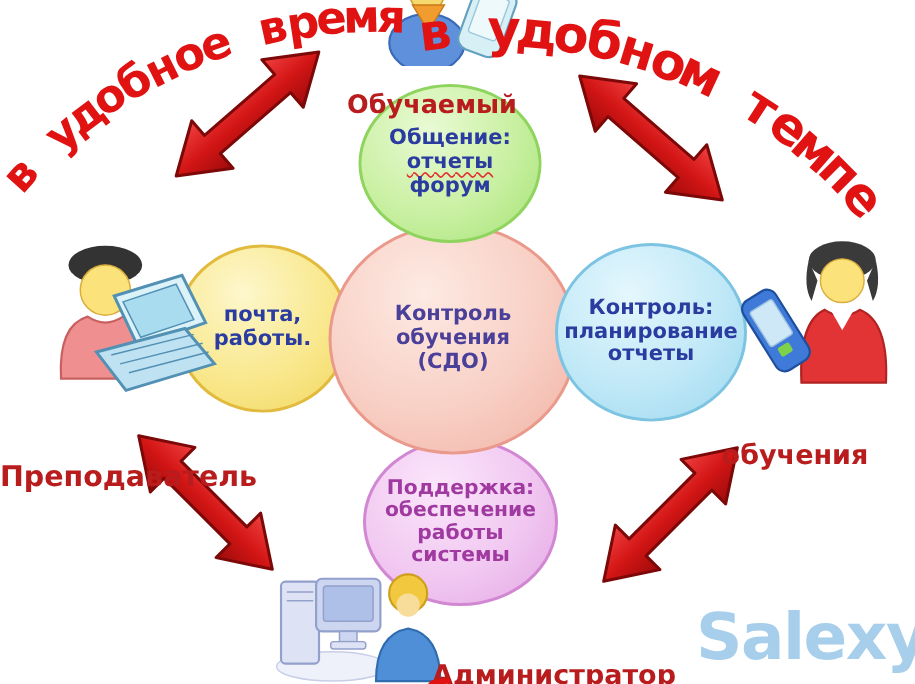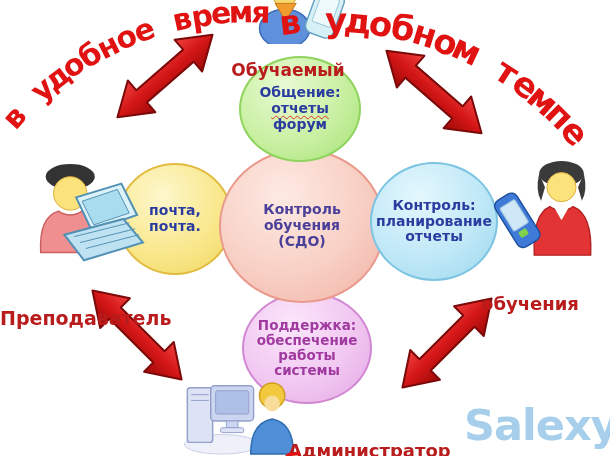--- a/index.html
+++ b/index.html
@@ -117,21 +117,21 @@
     <div>(СДО)</div>
   </div>
 
   <div class="ball ball-top">
     <div>Общение:</div>
     <div class="wavy">отчеты</div>
     <div>форум</div>
   </div>
   <div class="ball ball-left">
     <div>почта,</div>
-    <div>почта.</div>
+    <div>работы.</div>
   </div>
   <div class="ball ball-bottom">
     <div>Поддержка:</div>
     <div>обеспечение</div>
     <div>работы</div>
     <div>системы</div>
   </div>
   <div class="ball ball-right">
     <div>Контроль:</div>
     <div>планирование</div>

